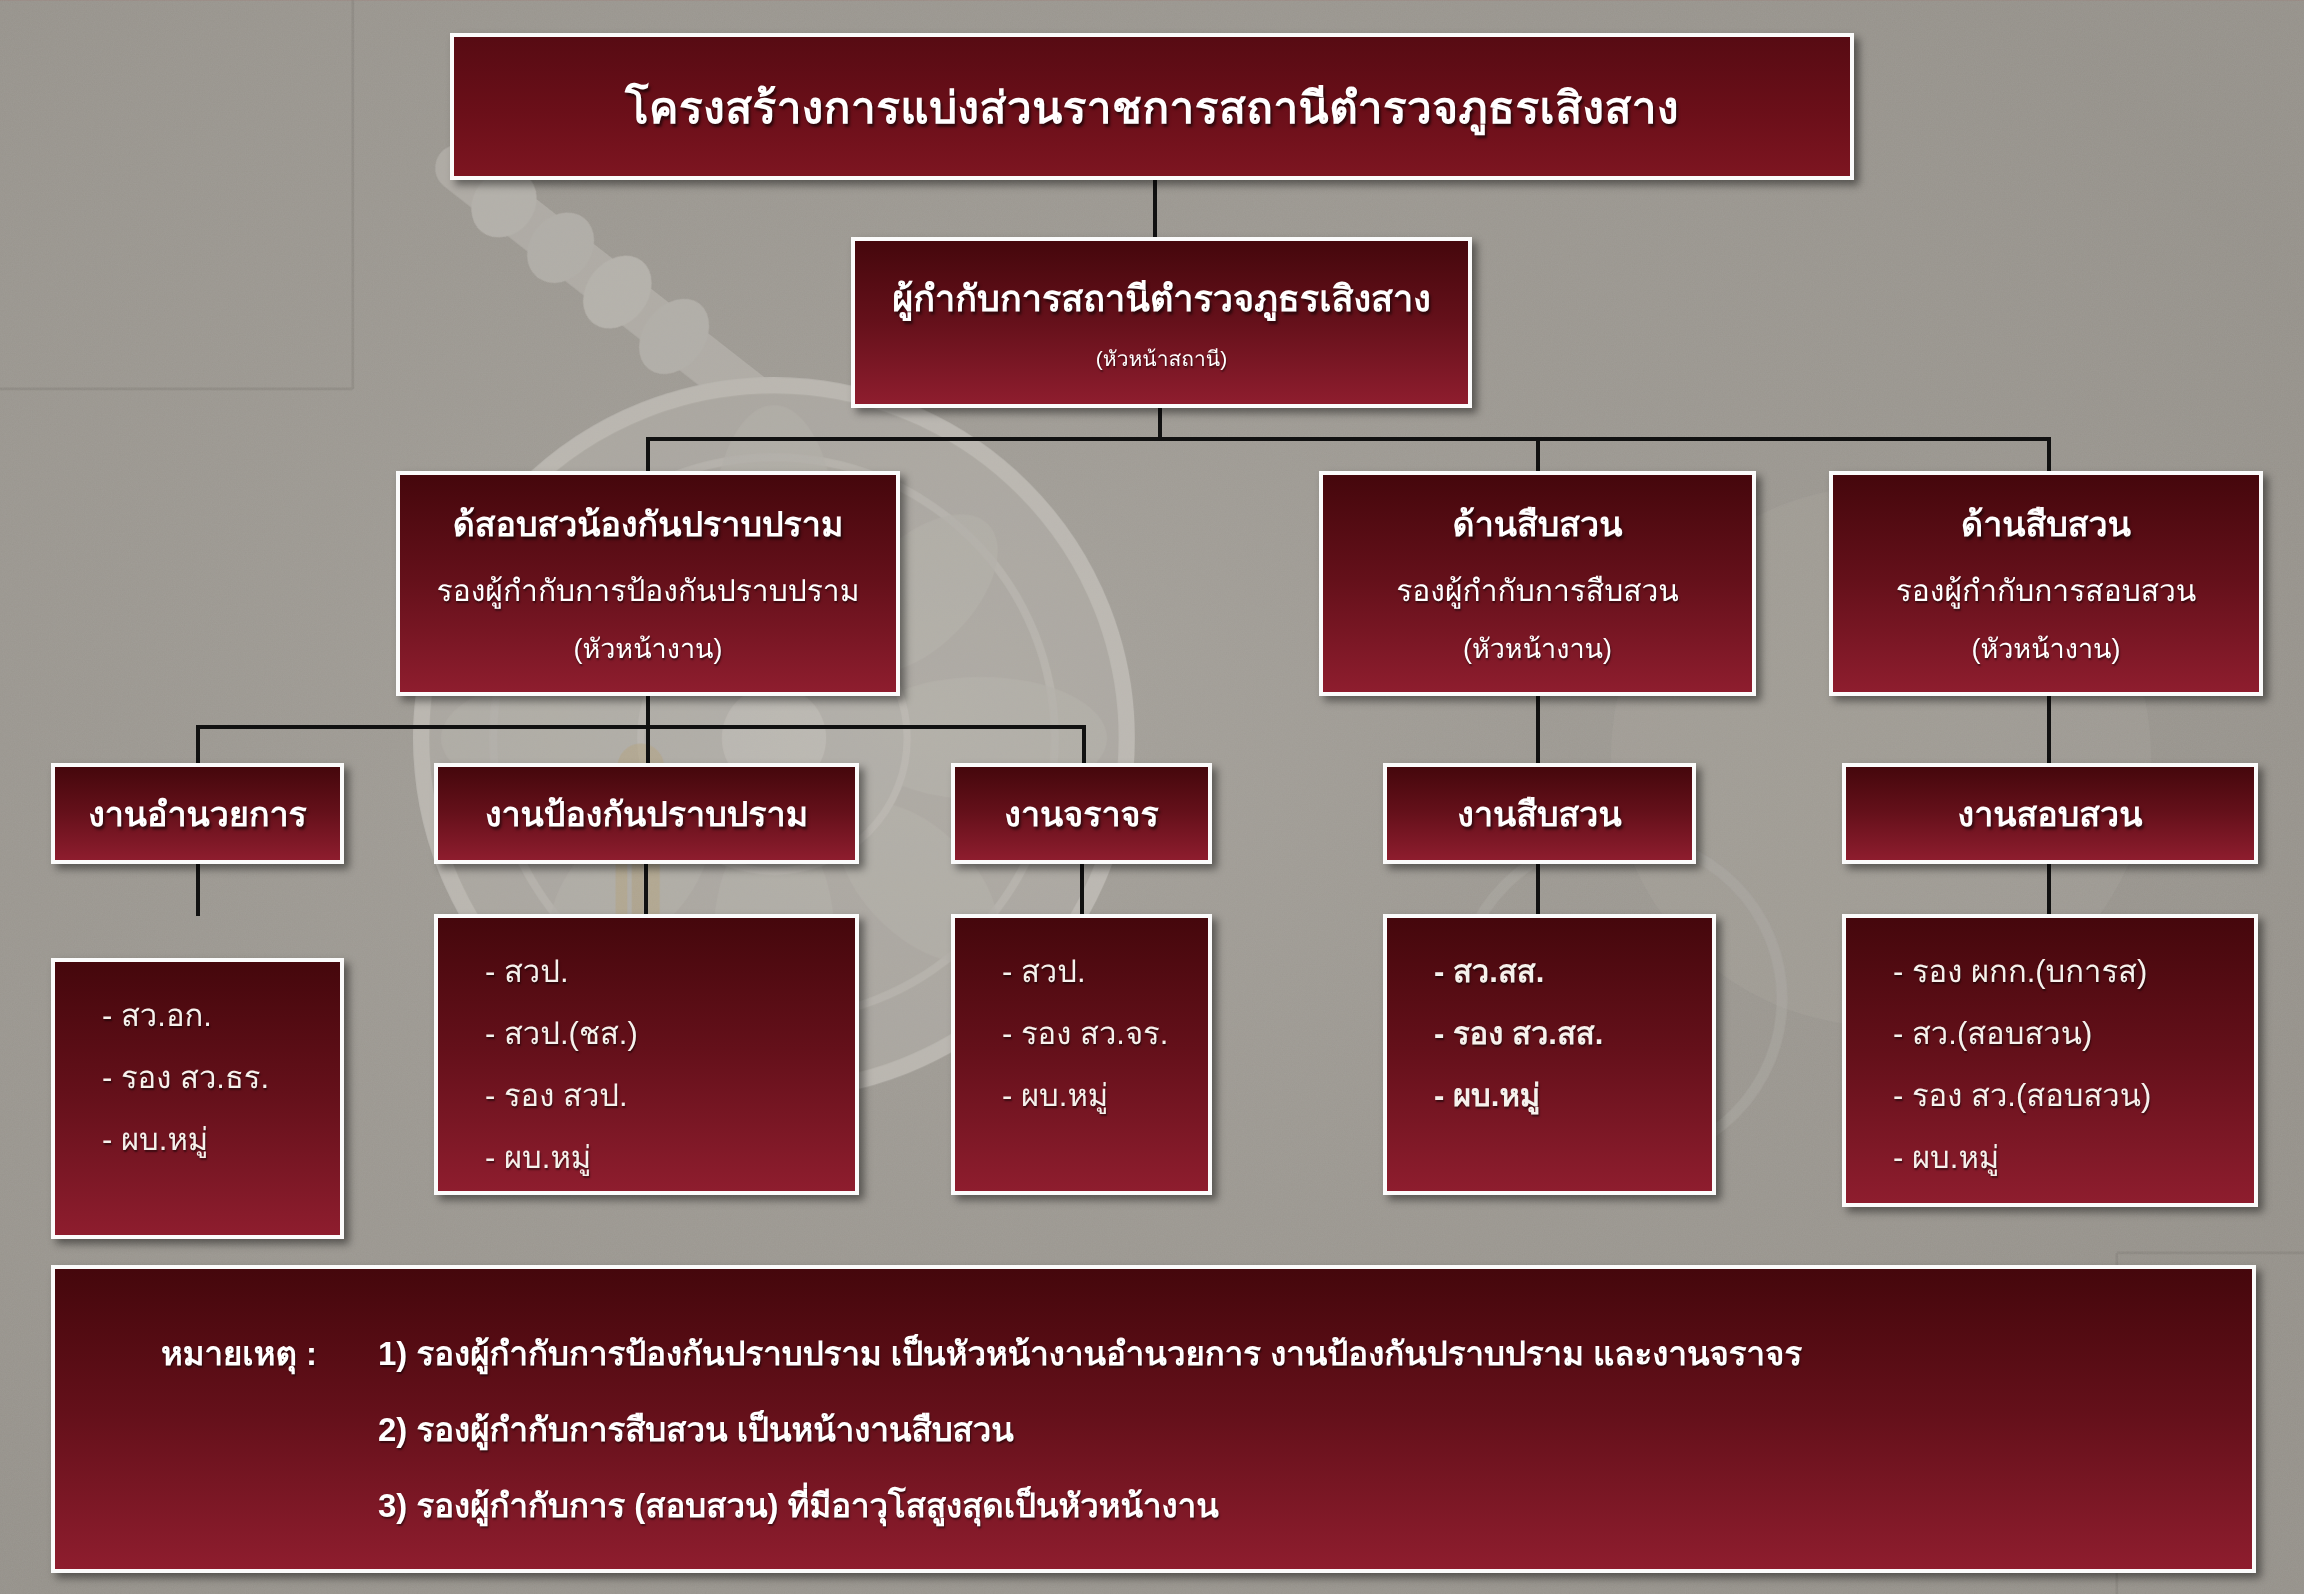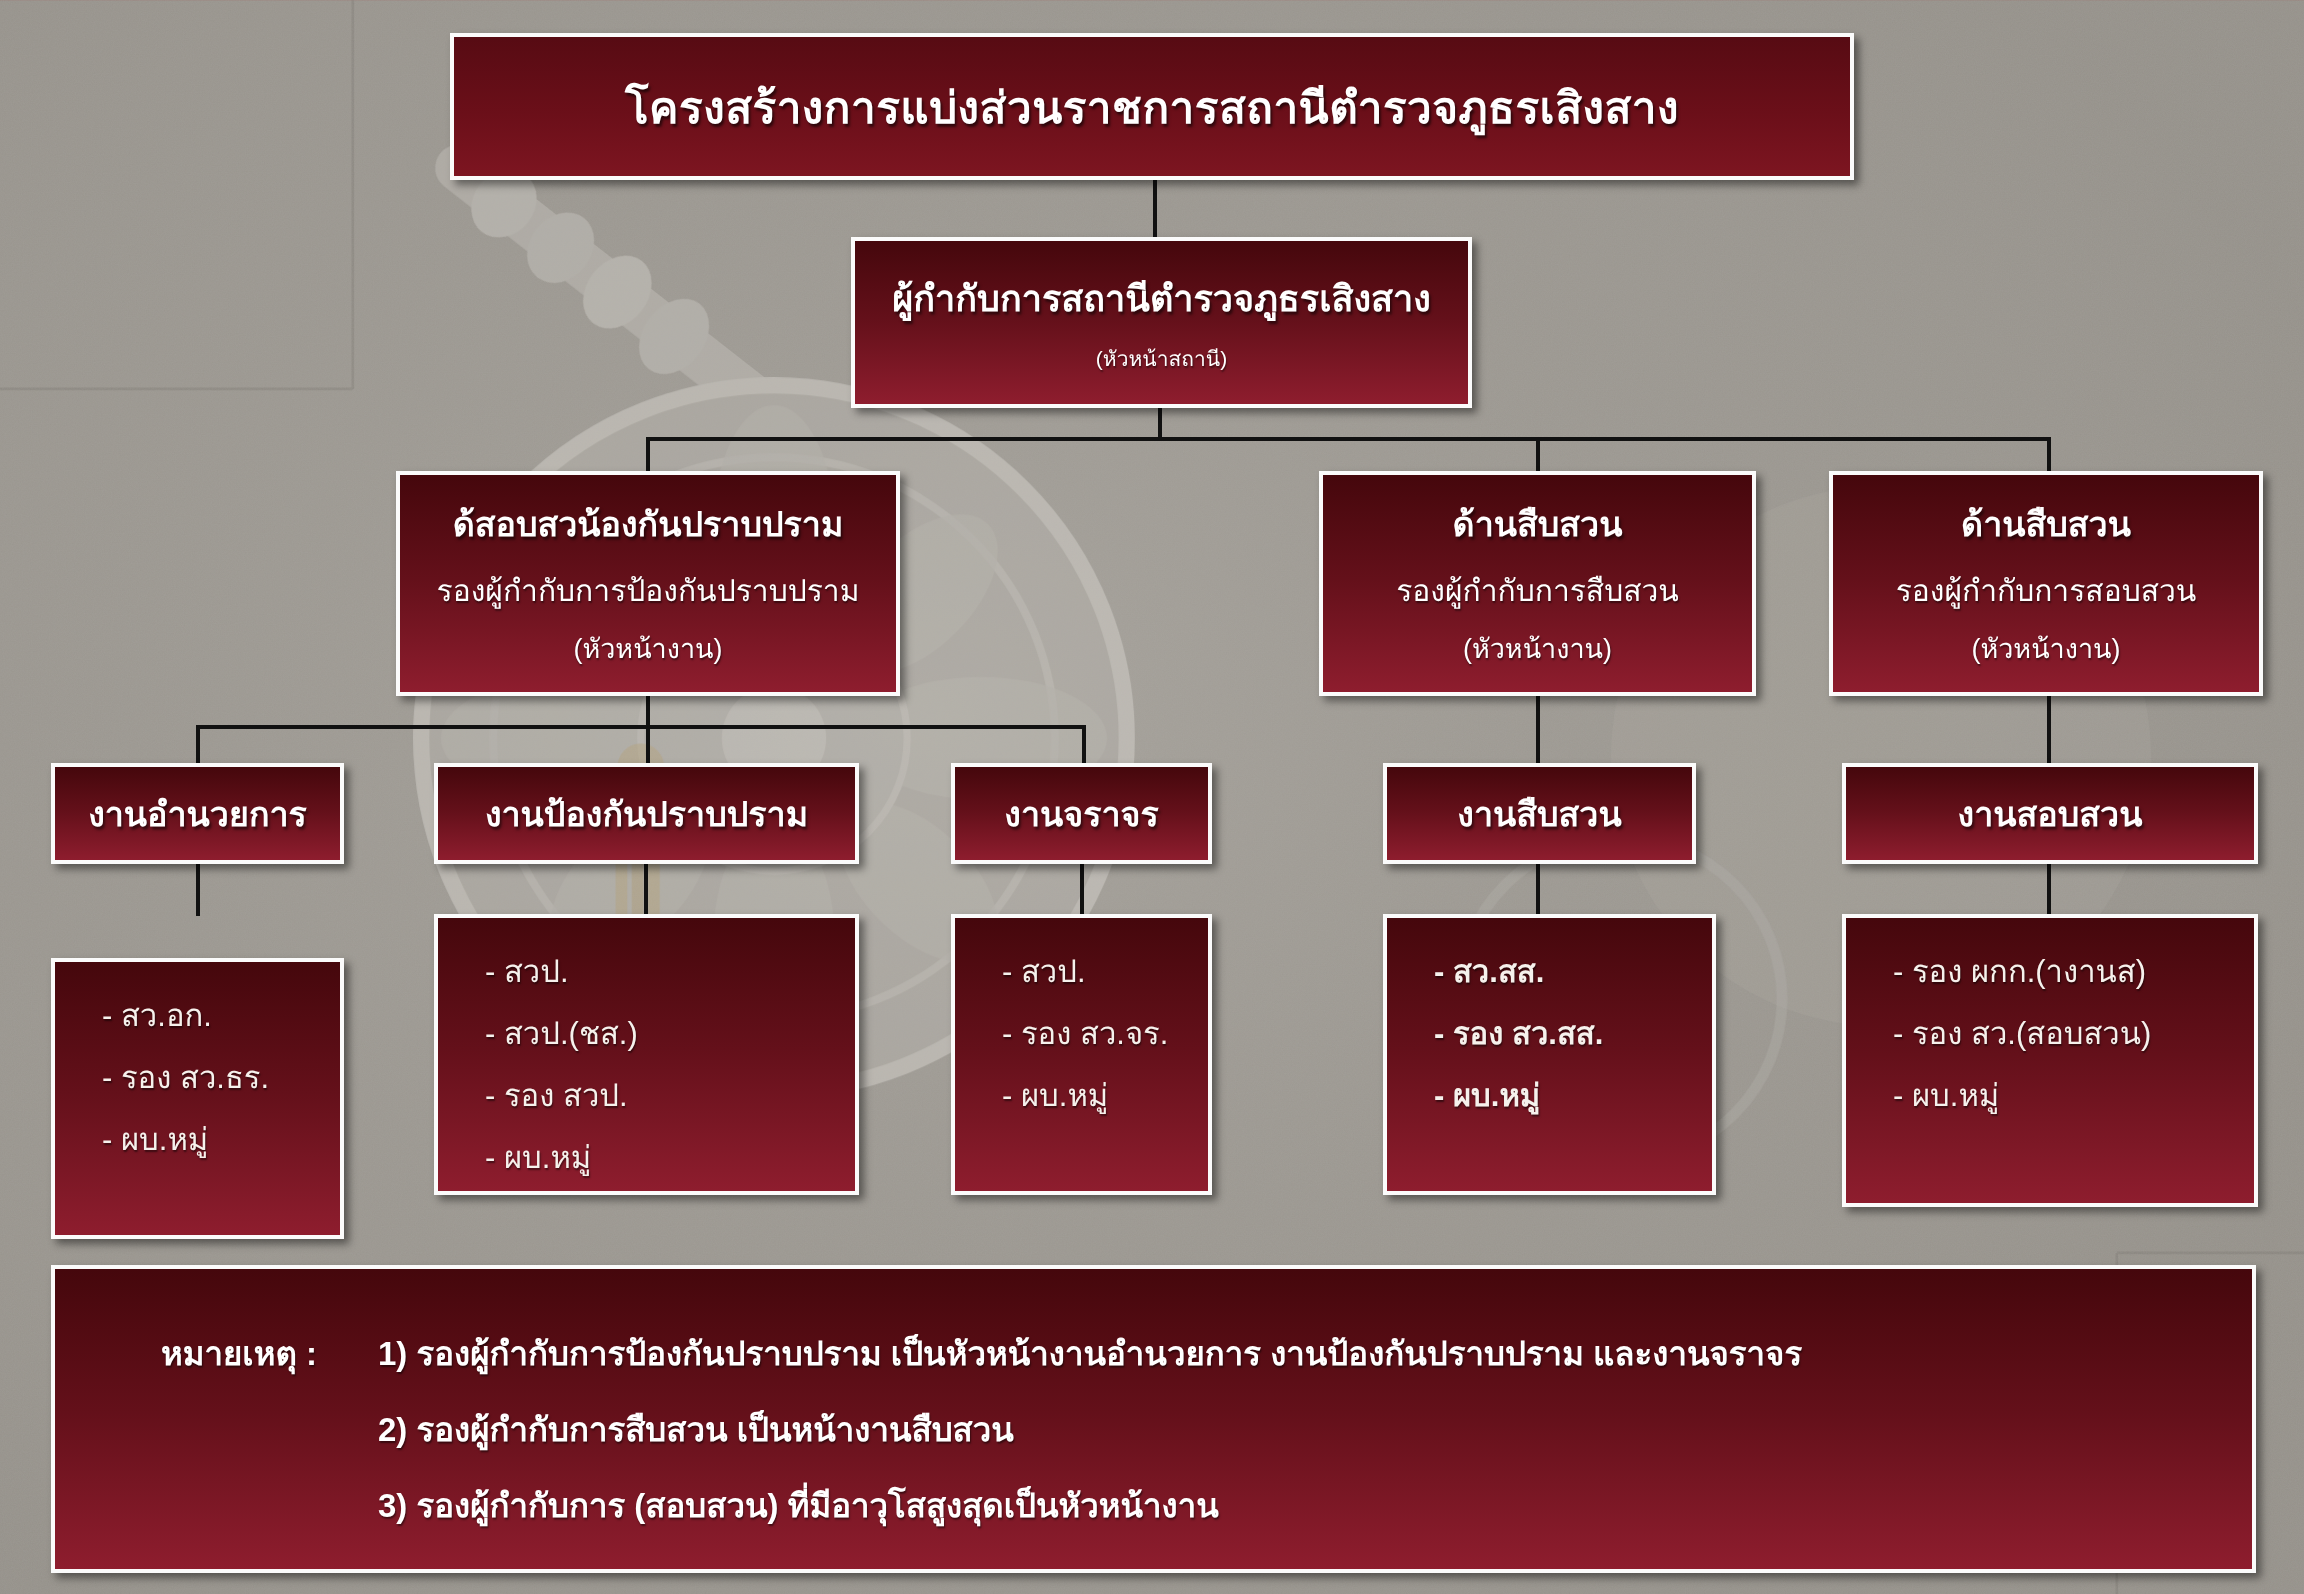--- a/index.html
+++ b/index.html
@@ -186,21 +186,22 @@
   </div>
   <div class="rbox itembox" style="left:1383px;top:914px;width:333px;height:281px;font-weight:bold;">
     <ul>
       <li>- สว.สส.</li>
       <li>- รอง สว.สส.</li>
       <li>- ผบ.หมู่</li>
     </ul>
   </div>
   <div class="rbox itembox" style="left:1842px;top:914px;width:416px;height:293px;">
     <ul>
-      <li>- รอง ผกก.(างานส)</li>
+      <li>- รอง ผกก.(บการส)</li>
+      <li>- สว.(สอบสวน)</li>
       <li>- รอง สว.(สอบสวน)</li>
       <li>- ผบ.หมู่</li>
     </ul>
   </div>
 
   <div class="rbox notebox" style="left:51px;top:1265px;width:2205px;height:308px;">
     <div class="note-label">หมายเหตุ :</div>
     <ul class="note-lines">
       <li>1) รองผู้กำกับการป้องกันปราบปราม เป็นหัวหน้างานอำนวยการ งานป้องกันปราบปราม และงานจราจร</li>
       <li>2) รองผู้กำกับการสืบสวน เป็นหน้างานสืบสวน</li>

